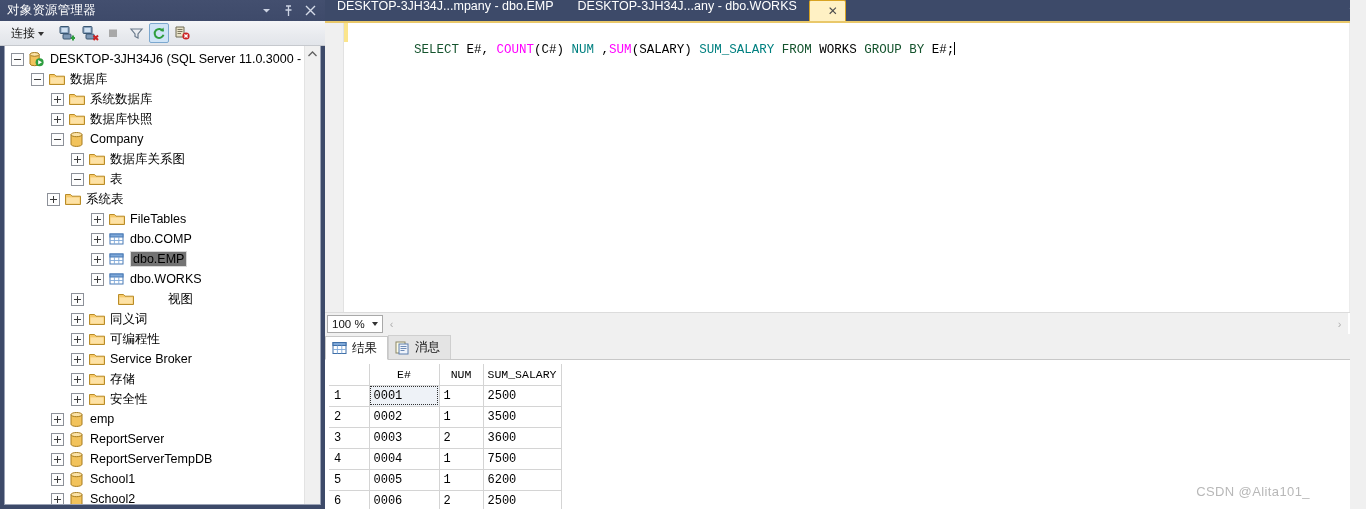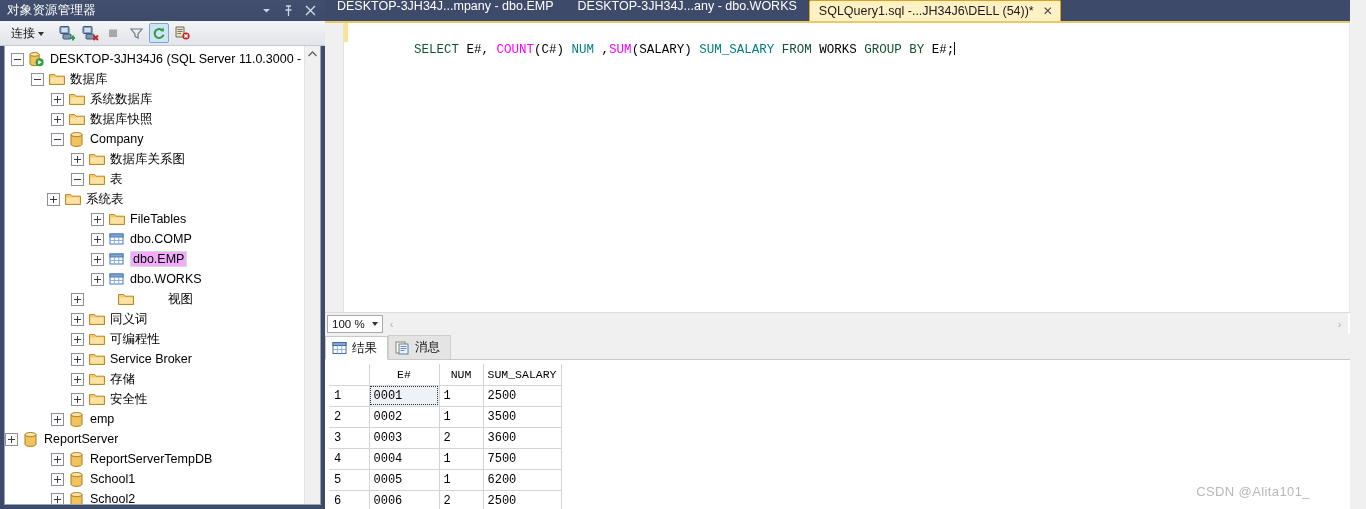--- a/index.html
+++ b/index.html
@@ -148,21 +148,21 @@
     width: 17px; height: 16px;
     flex: 0 0 auto;
     margin-right: 5px;
     display: flex; align-items: center; justify-content: center;
   }
   .tnode .lbl {
     overflow: hidden;
     text-overflow: clip;
   }
   .tnode.sel .lbl {
-    background: #f0abfc;
+    background: #737373;
     border: 1px solid #d8d8d8;
     padding: 0 2px;
     margin: -1px 0;
   }
   
   #oe-vscroll {
     width: 16px;
     flex: 0 0 auto;
     background: #f0f0f0;
     border-left: 1px solid #e3e3e3;
@@ -686,21 +686,21 @@
           <div class="tnode" style="padding-left: 46px;">
             <span class="expander plus"></span>
             <span class="ico">
               <svg width="13" height="15" viewBox="0 0 13 15">
                 <path d="M1 2.6 L1 12.2 A5.2 2.1 0 0 0 12 12.2 L12 2.6 Z" fill="#f2c35c" stroke="#a87c1e"></path>
                 <ellipse cx="6.5" cy="2.6" rx="5.5" ry="2.1" fill="#fbe3a8" stroke="#a87c1e"></ellipse>
               </svg>
             </span>
             <span class="lbl">emp</span>
           </div>
-          <div class="tnode" style="">
+          <div class="tnode" style="padding-left: 46px;">
             <span class="expander plus"></span>
             <span class="ico">
               <svg width="13" height="15" viewBox="0 0 13 15">
                 <path d="M1 2.6 L1 12.2 A5.2 2.1 0 0 0 12 12.2 L12 2.6 Z" fill="#f2c35c" stroke="#a87c1e"></path>
                 <ellipse cx="6.5" cy="2.6" rx="5.5" ry="2.1" fill="#fbe3a8" stroke="#a87c1e"></ellipse>
               </svg>
             </span>
             <span class="lbl">ReportServer</span>
           </div>
           <div class="tnode" style="padding-left: 46px;">
@@ -749,21 +749,20 @@
   <div id="right">
 
     <div id="tabstrip">
         <div class="doctab">
           <span>DESKTOP-3JH34J...mpany - dbo.EMP</span>
         </div>
         <div class="doctab">
           <span>DESKTOP-3JH34J...any - dbo.WORKS</span>
         </div>
         <div class="doctab active">
-          <span>SQLQuery1.sql -...JH34J6\DELL (54))*</span>
           <span class="tabclose">✕</span>
         </div>
         <div id="tab-overflow">
           <svg width="11" height="7" viewBox="0 0 11 7">
             <path d="M0.5 1 L5.5 6 L10.5 1 Z" fill="#cfd6e5"></path>
           </svg>
         </div>
       </div>
 
     <div id="editor-area">

